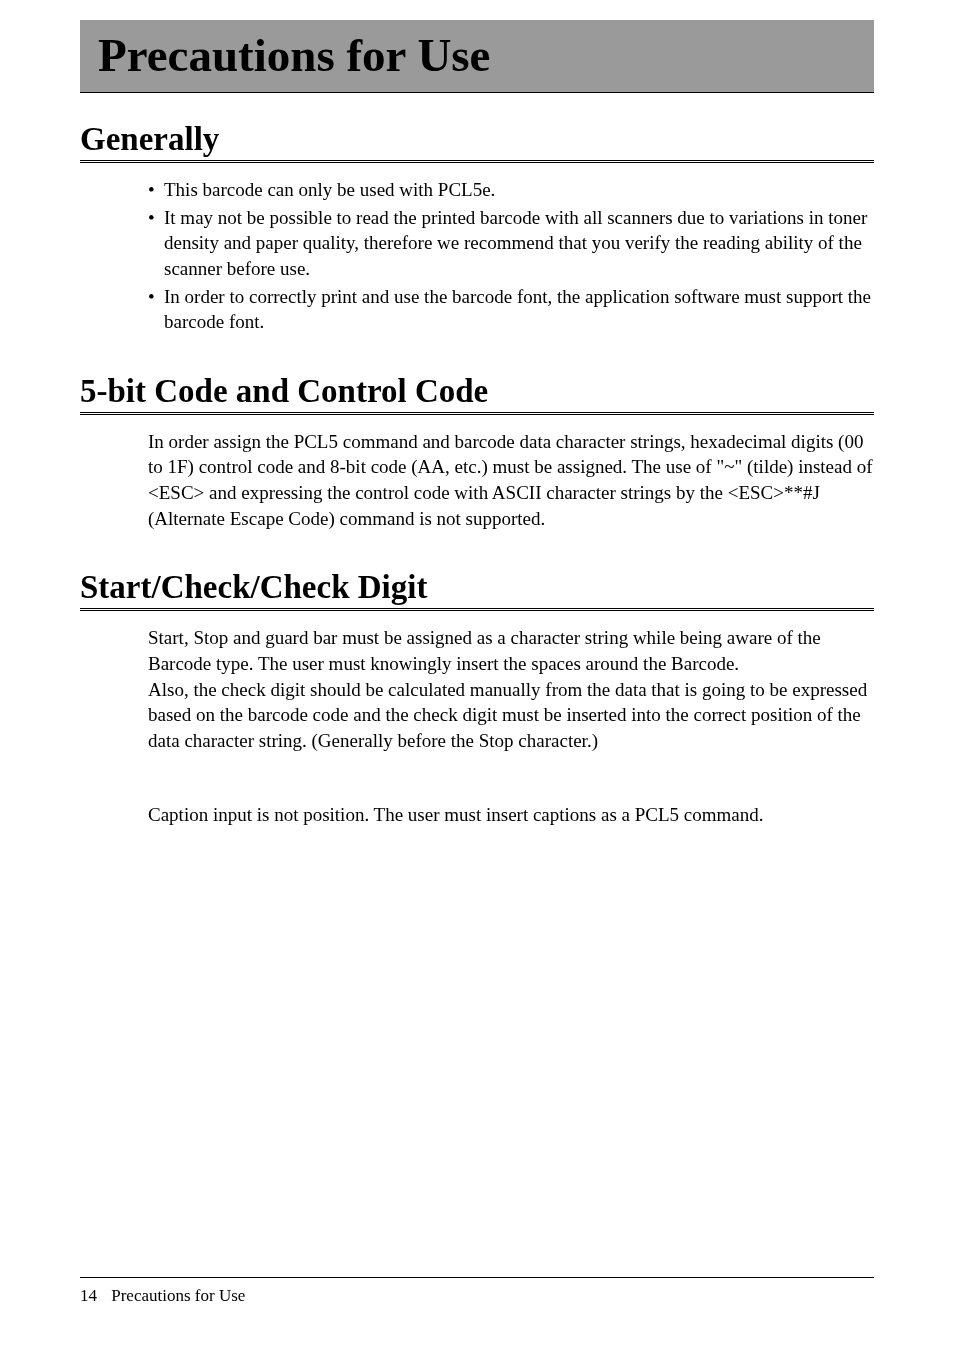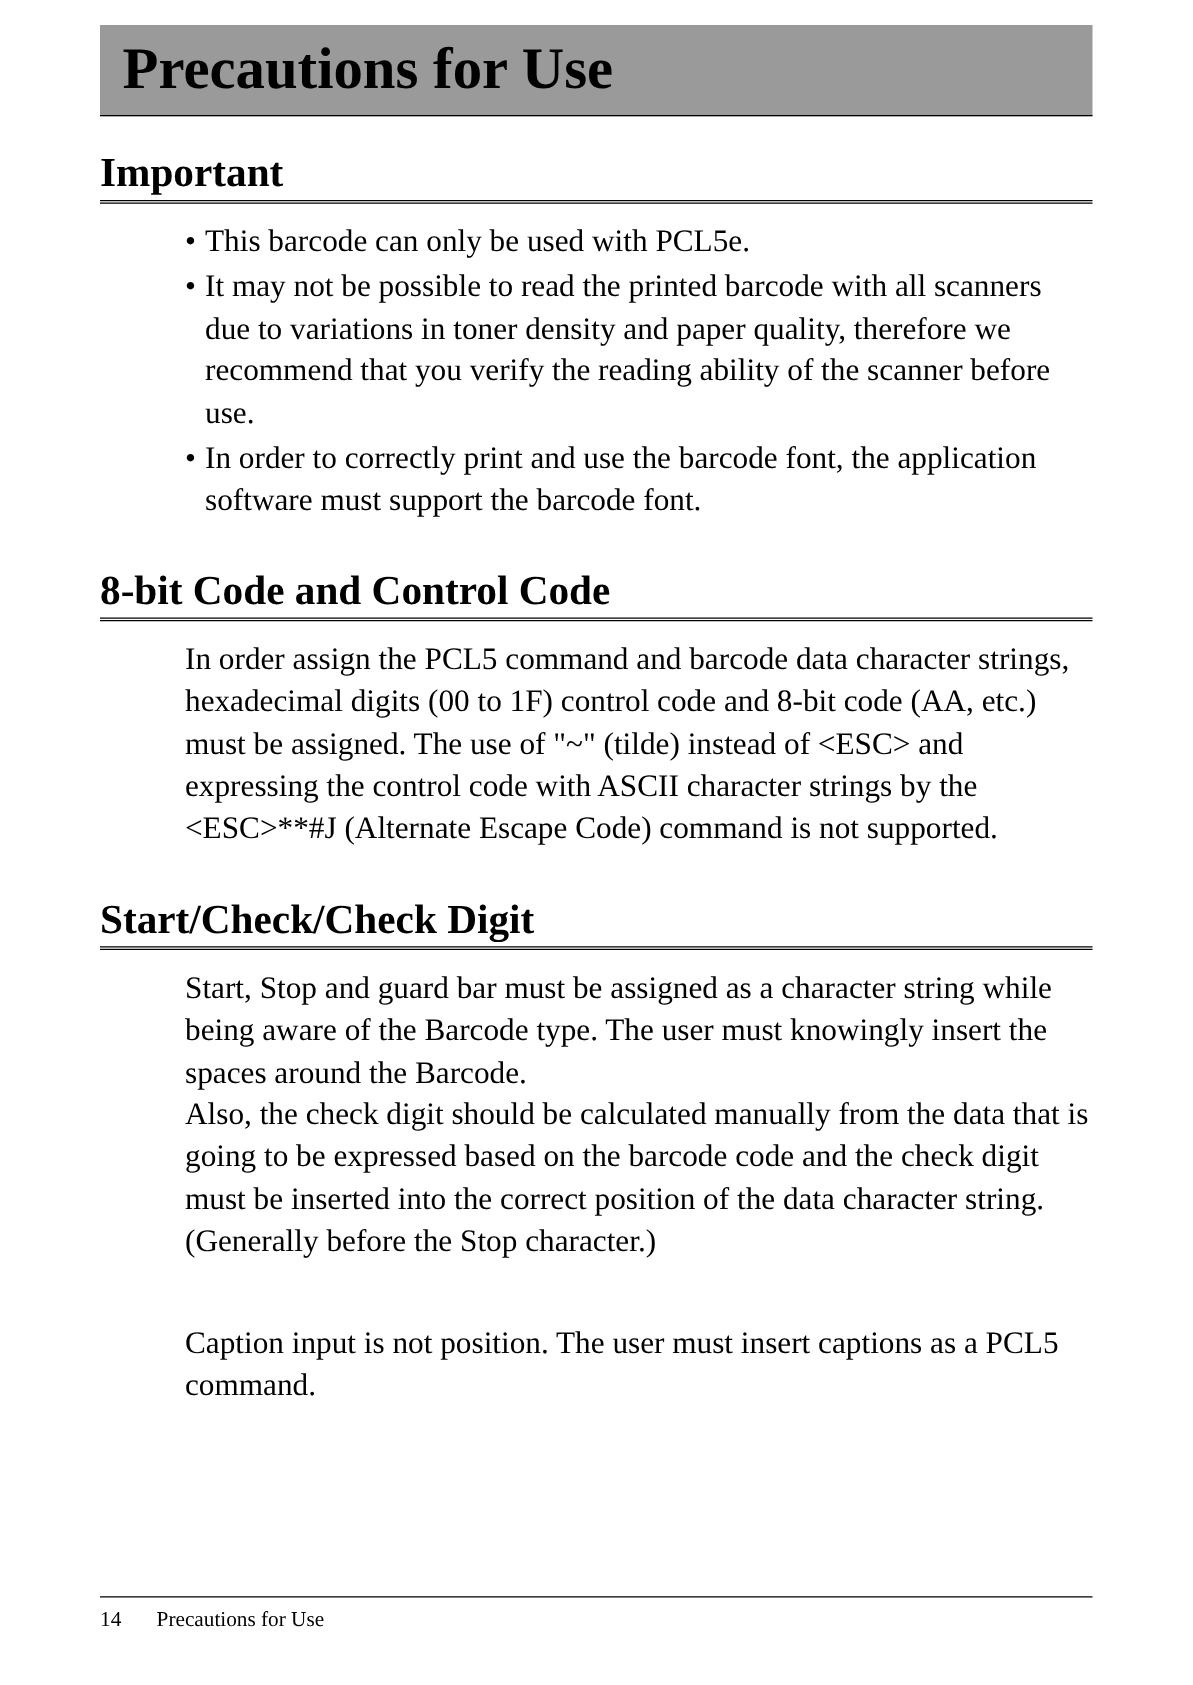--- a/index.html
+++ b/index.html
@@ -36,21 +36,21 @@
     font-family: "Times New Roman", Times, serif;
     font-weight: bold;
     font-size: 33px;
     margin: 0 0 4px 0;
     padding-bottom: 2px;
     border-bottom: 3.5px double #000;
   }
   .section-body {
     padding: 10px 0 0 68px;
     font-family: "Times New Roman", Times, serif;
-    font-size: 25px;
+    font-size: 19px;
     line-height: 1.35;
     margin-bottom: 38px;
   }
   ul.bullets {
     list-style: none;
     padding: 0;
     margin: 0;
   }
   ul.bullets li {
     position: relative;
@@ -68,42 +68,42 @@
     bottom: 42px;
     left: 80px;
     right: 80px;
     border-top: 1px solid #000;
     padding-top: 8px;
     font-family: "Times New Roman", Times, serif;
     font-size: 17px;
   }
   .footer .pagenum {
     display: inline-block;
-    margin-right: 24px;
+    margin-right: 10px;
   }
 </style>
 </head>
 <body>
 
 <div class="page">
 
   <div class="title-banner">
     <h1>Precautions for Use</h1>
   </div>
 
-  <h2 class="section-heading">Important</h2>
+  <h2 class="section-heading">Generally</h2>
   <div class="section-body">
     <ul class="bullets">
       <li>This barcode can only be used with PCL5e.</li>
       <li>It may not be possible to read the printed barcode with all scanners due to variations in toner density and paper quality, therefore we recommend that you verify the reading ability of the scanner before use.</li>
       <li>In order to correctly print and use the barcode font, the application software must support the barcode font.</li>
     </ul>
   </div>
 
-  <h2 class="section-heading">8-bit Code and Control Code</h2>
+  <h2 class="section-heading">5-bit Code and Control Code</h2>
   <div class="section-body">
     <span>In order assign the PCL5 command and barcode data character strings, hexadecimal digits (00 to 1F) control code and 8-bit code (AA, etc.) must be assigned. The use of "~" (tilde) instead of &lt;ESC&gt; and expressing the control code with ASCII character strings by the &lt;ESC&gt;**#J (Alternate Escape Code) command is not supported.</span>
   </div>
 
   <h2 class="section-heading">Start/Check/Check Digit</h2>
   <div class="section-body">
     <span style="white-space: pre-line;">Start, Stop and guard bar must be assigned as a character string while being aware of the Barcode type. The user must knowingly insert the spaces around the Barcode.
 Also, the check digit should be calculated manually from the data that is going to be expressed based on the barcode code and the check digit must be inserted into the correct position of the data character string. (Generally before the Stop character.)</span>
   </div>
 

